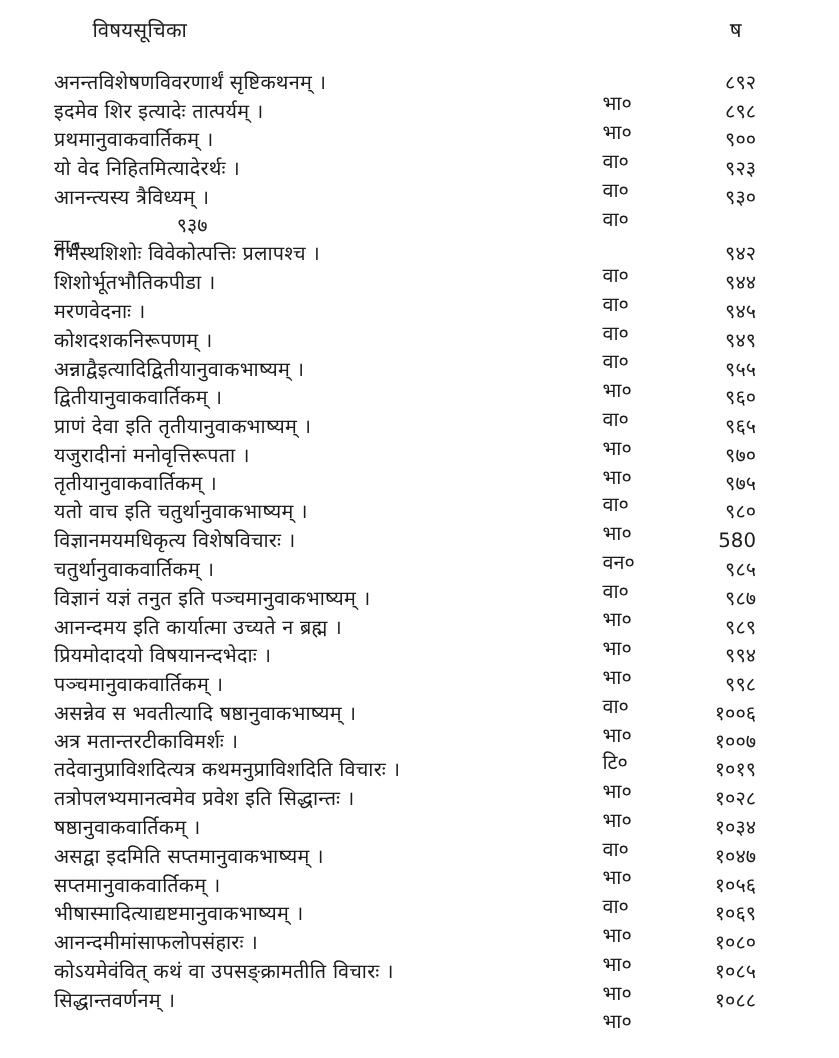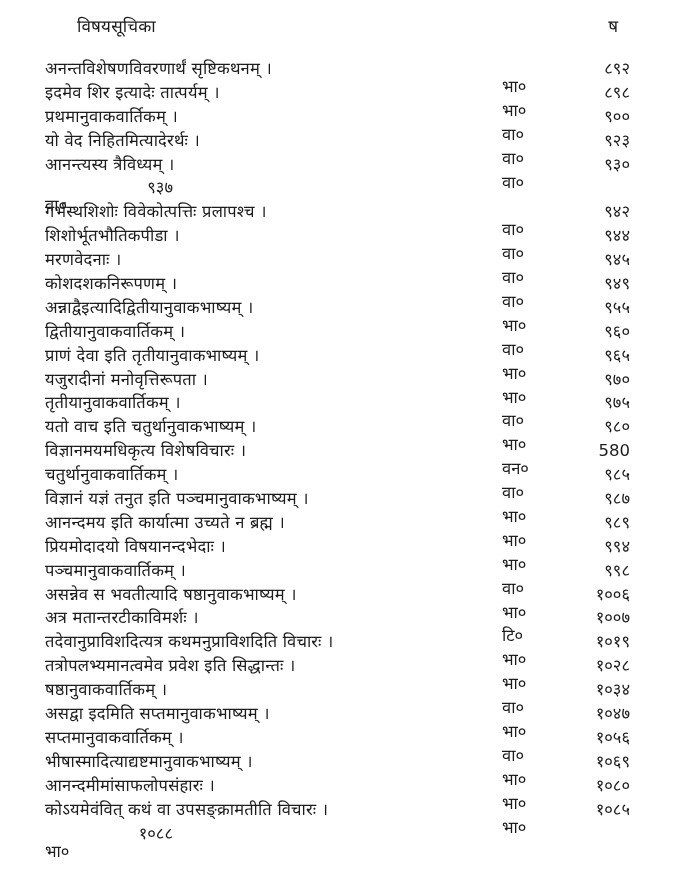--- a/index.html
+++ b/index.html
@@ -263,18 +263,19 @@
       <span class="entry-page">१०८०</span>
     </div>
 
     <div class="toc-row">
       <span class="entry-text">कोऽयमेवंवित् कथं वा उपसङ्क्रामतीति विचारः ।</span>
       <span class="entry-src">भा०</span>
       <span class="entry-page">१०८५</span>
     </div>
 
     <div class="toc-row">
+      <span class="entry-text">सिद्धान्तवर्णनम् ।</span>
       <span class="entry-src">भा०</span>
       <span class="entry-page">१०८८</span>
     </div>
   </div>
 
 </div>
 
 </body></html>

